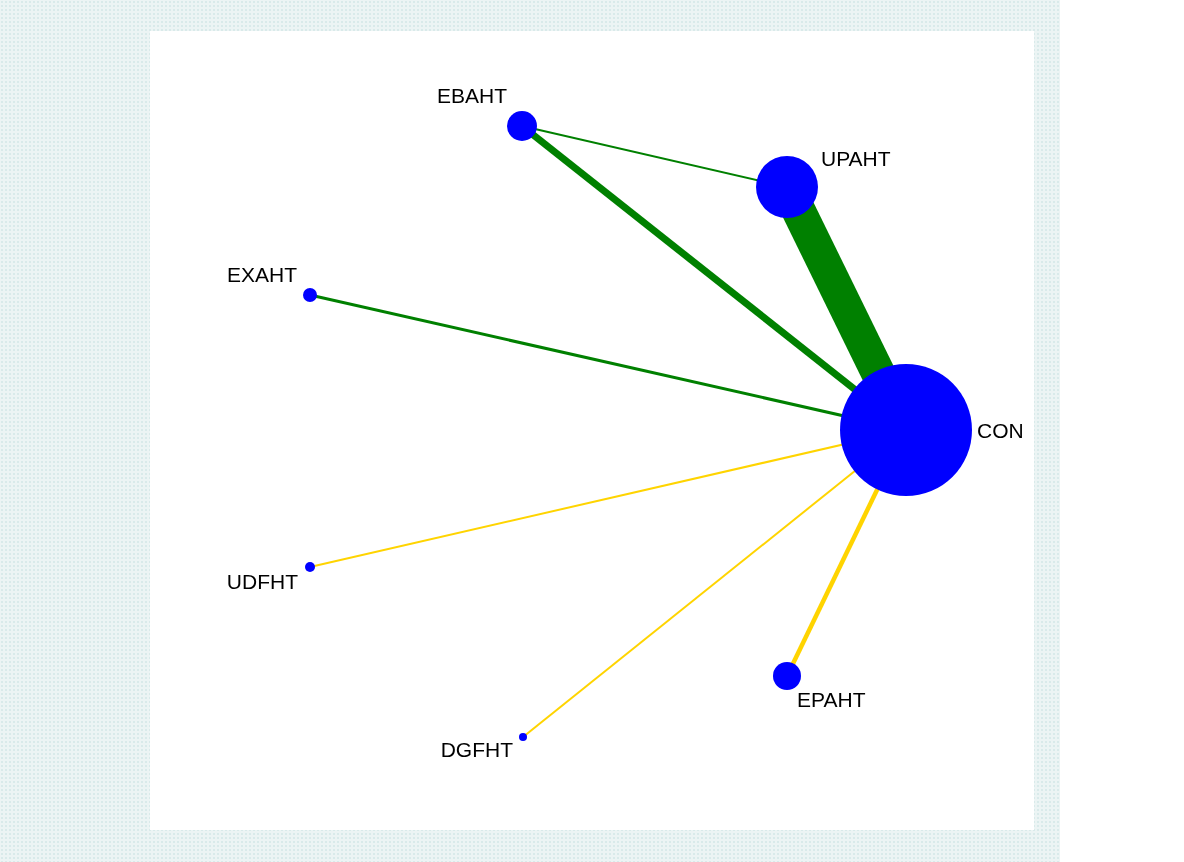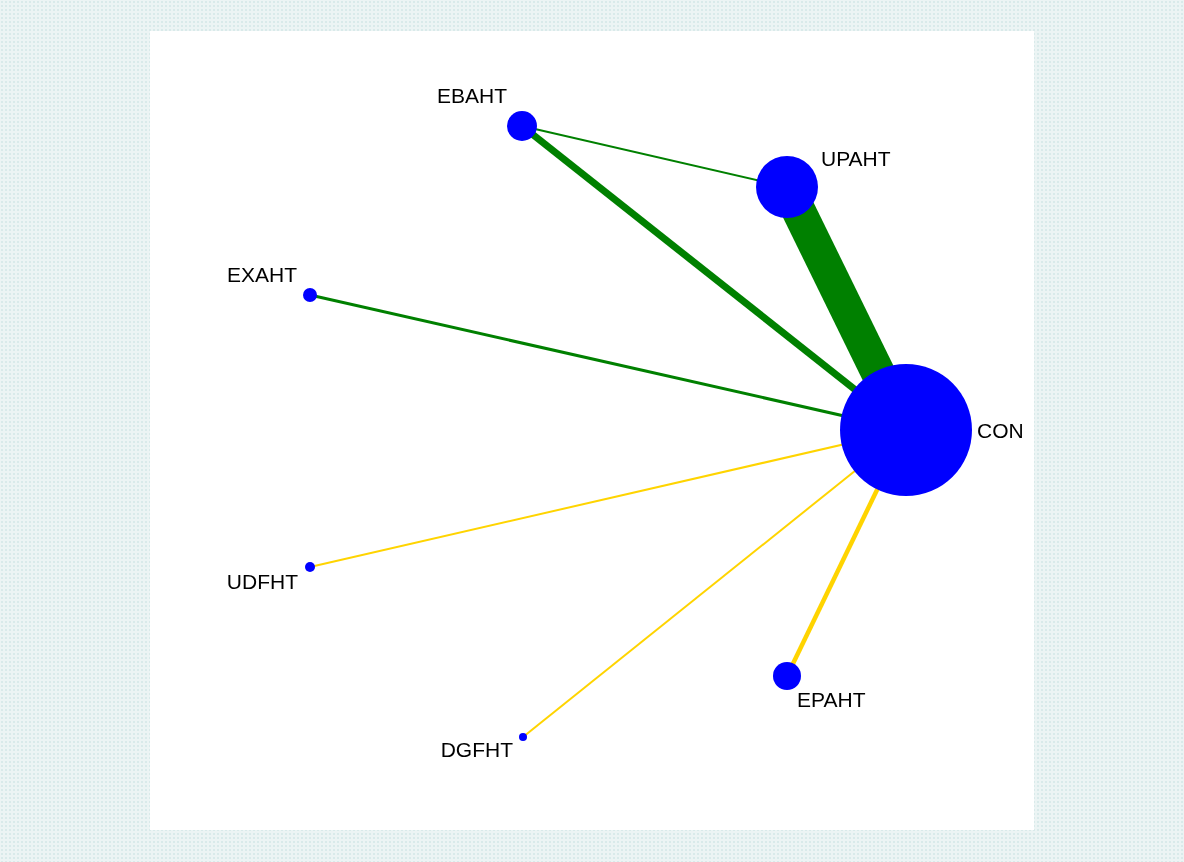--- a/index.html
+++ b/index.html
@@ -5,21 +5,21 @@
   html, body {
     margin: 0;
     padding: 0;
     width: 1184px;
     height: 862px;
     overflow: hidden;
     font-family: "Liberation Sans", sans-serif;
   }
   .canvas {
     position: relative;
-    width: 1184px;
+    width: 1060px;
     height: 862px;
     background-color: #ecf4f4;
     background-image: radial-gradient(#d9eaea 1px, rgba(0,0,0,0) 1px);
     background-size: 4px 4px;
   }
   .plot-area {
     position: absolute;
     left: 150px;
     top: 31px;
     width: 884px;

